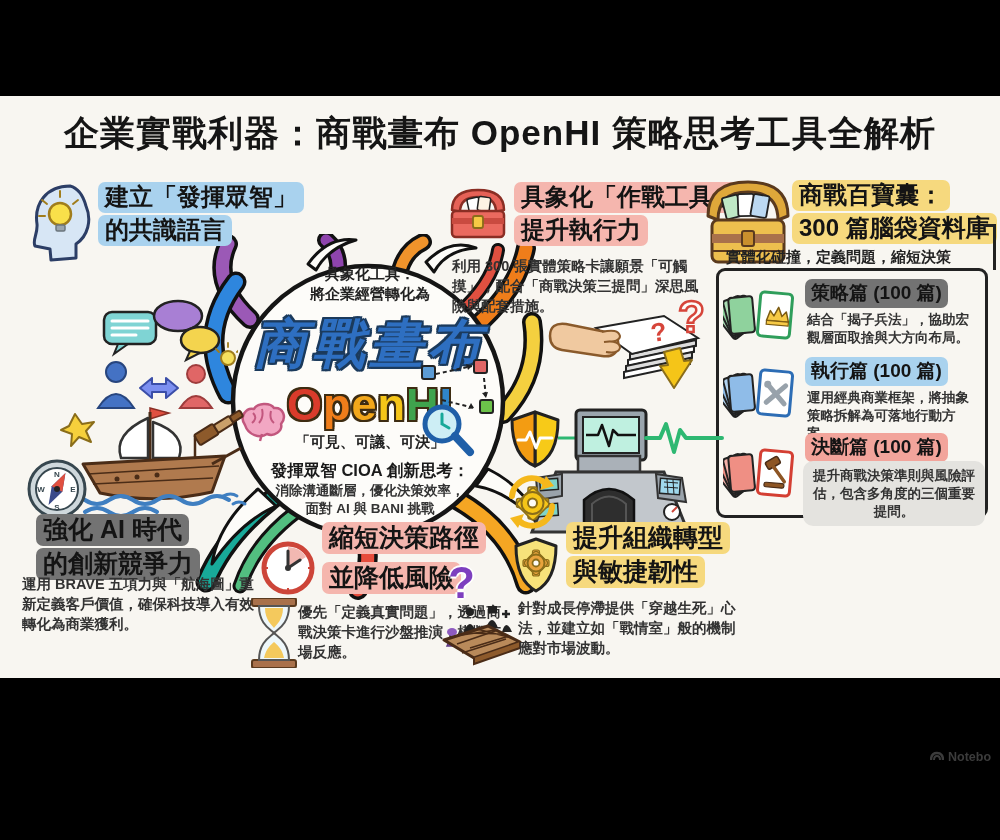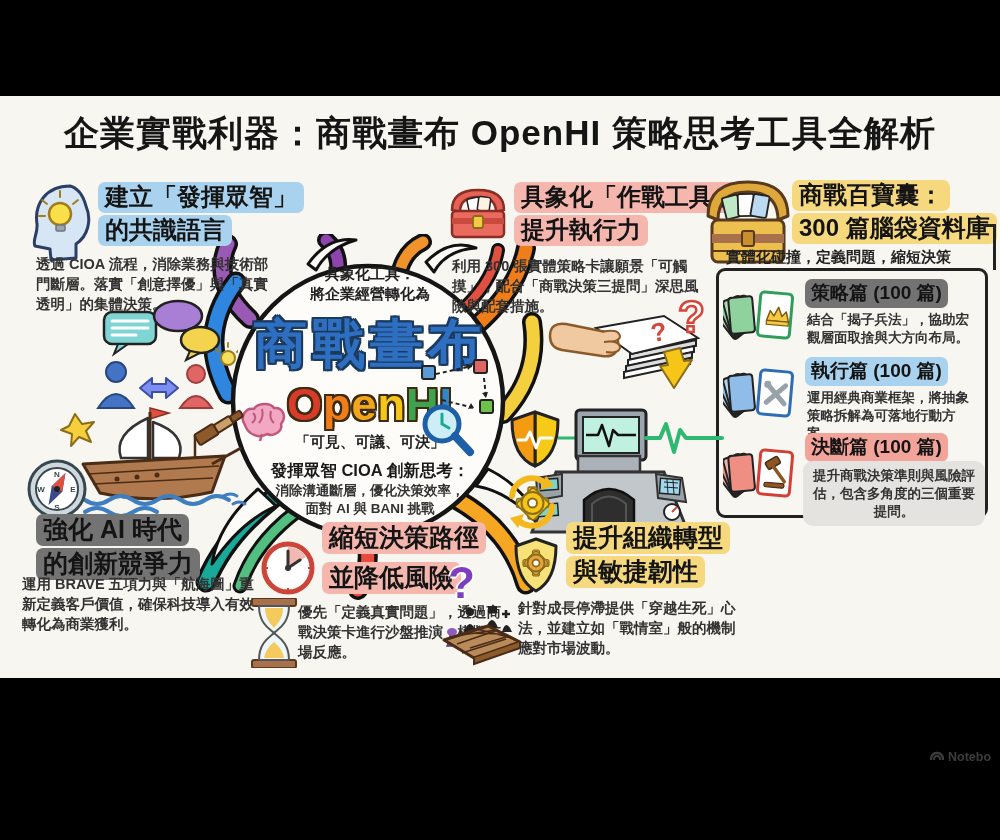--- a/index.html
+++ b/index.html
@@ -25,21 +25,21 @@
   .outline-navy { color:#2e6fc1;
     text-shadow:-2px -2px 0 #1b3a5c,2px -2px 0 #1b3a5c,-2px 2px 0 #1b3a5c,2px 2px 0 #1b3a5c,
       0 -2px 0 #1b3a5c,0 2px 0 #1b3a5c,-2px 0 0 #1b3a5c,2px 0 0 #1b3a5c; }
   .outline-dark {
     text-shadow:-2px -2px 0 #3d2c12,2px -2px 0 #3d2c12,-2px 2px 0 #3d2c12,2px 2px 0 #3d2c12,
       0 -2px 0 #3d2c12,0 2px 0 #3d2c12,-2px 0 0 #3d2c12,2px 0 0 #3d2c12; }
   .q-mark { font-size:44px; font-weight:900; color:#7d3fbf;
     text-shadow:-2px 0 0 #fff,2px 0 0 #fff,0 -2px 0 #fff,0 2px 0 #fff; }
   #center-text { display:flex; flex-direction:column; align-items:center; text-align:left; }
   .ct-kicker { font-size:15px; font-weight:900; color:#222; line-height:1.35; }
-  .ct-name { font-size:53px; font-weight:900; letter-spacing:5px; margin-top:4px; }
+  .ct-name { font-size:53px; font-weight:900; letter-spacing:5px; margin-top:4px;font-style:italic; }
   .ct-brand { font-size:45px; font-weight:900; letter-spacing:1px; margin-top:-2px; }
   .ct-tag { font-size:15px; font-weight:900; color:#222; margin-top:2px; }
   .ct-f1 { font-size:16.5px; font-weight:900; color:#1a1a1a; margin-top:8px; }
   .ct-f2 { font-size:13.5px; font-weight:700; color:#333; line-height:1.4; }
   #watermark { position:absolute; left:930px; top:654px; width:70px; display:flex; align-items:flex-end;
     gap:4px; color:#3c3c3c; font-size:12.5px; font-weight:700; overflow:hidden; }
   svg { display:block; }
 </style>
 </head>
 <body>
@@ -129,21 +129,20 @@
         <path d="M32,15 L32,9"></path>
           <path d="M19,22 L14,18"></path>
           <path d="M45,22 L50,18"></path>
           <path d="M17,34 L11,34"></path>
       </g>
     </svg>
     <div class="abs" style="left:98px; top:86px;">
       <div><span class="sec-title hl hl-blue">建立「發揮眾智」</span></div>
       <div style="margin-top:2px;"><span class="sec-title hl hl-blue">的共識語言</span></div>
     </div>
-    <div class="abs body-text" style="left:36px; top:158px; width:238px;">透過 CIOA 流程，消除業務與技術部門斷層。落實「創意擇優」與「真實透明」的集體決策。</div>
 
     <svg class="abs" style="left:78px; top:200px;" width="160" height="115" viewBox="0 0 160 115">
       <rect x="26" y="16" width="52" height="32" rx="8" fill="#7fd4d4" stroke="#222" stroke-width="2.5"></rect>
       <path d="M40,48 L36,58 L50,48 Z" fill="#7fd4d4" stroke="#222" stroke-width="2"></path>
       <g stroke="#fff" stroke-width="3" stroke-linecap="round">
         <path d="M34,25 L70,25"></path>
           <path d="M34,32 L70,32"></path>
           <path d="M34,39 L58,39"></path>
       </g>
       <ellipse cx="100" cy="20" rx="24" ry="15" fill="#a87fd4" stroke="#222" stroke-width="2.5"></ellipse>

